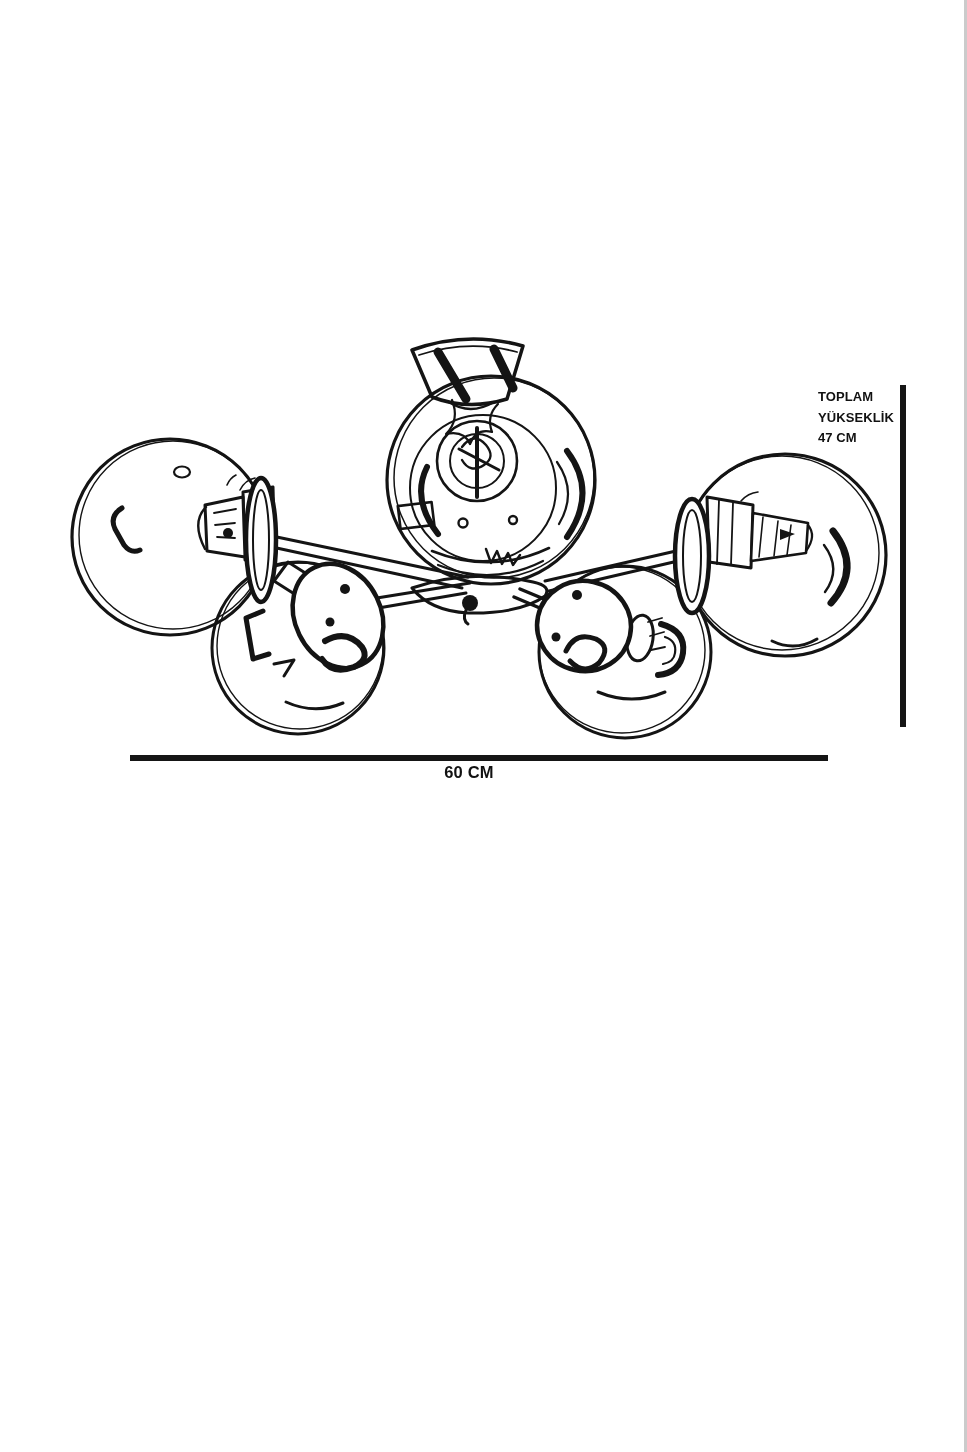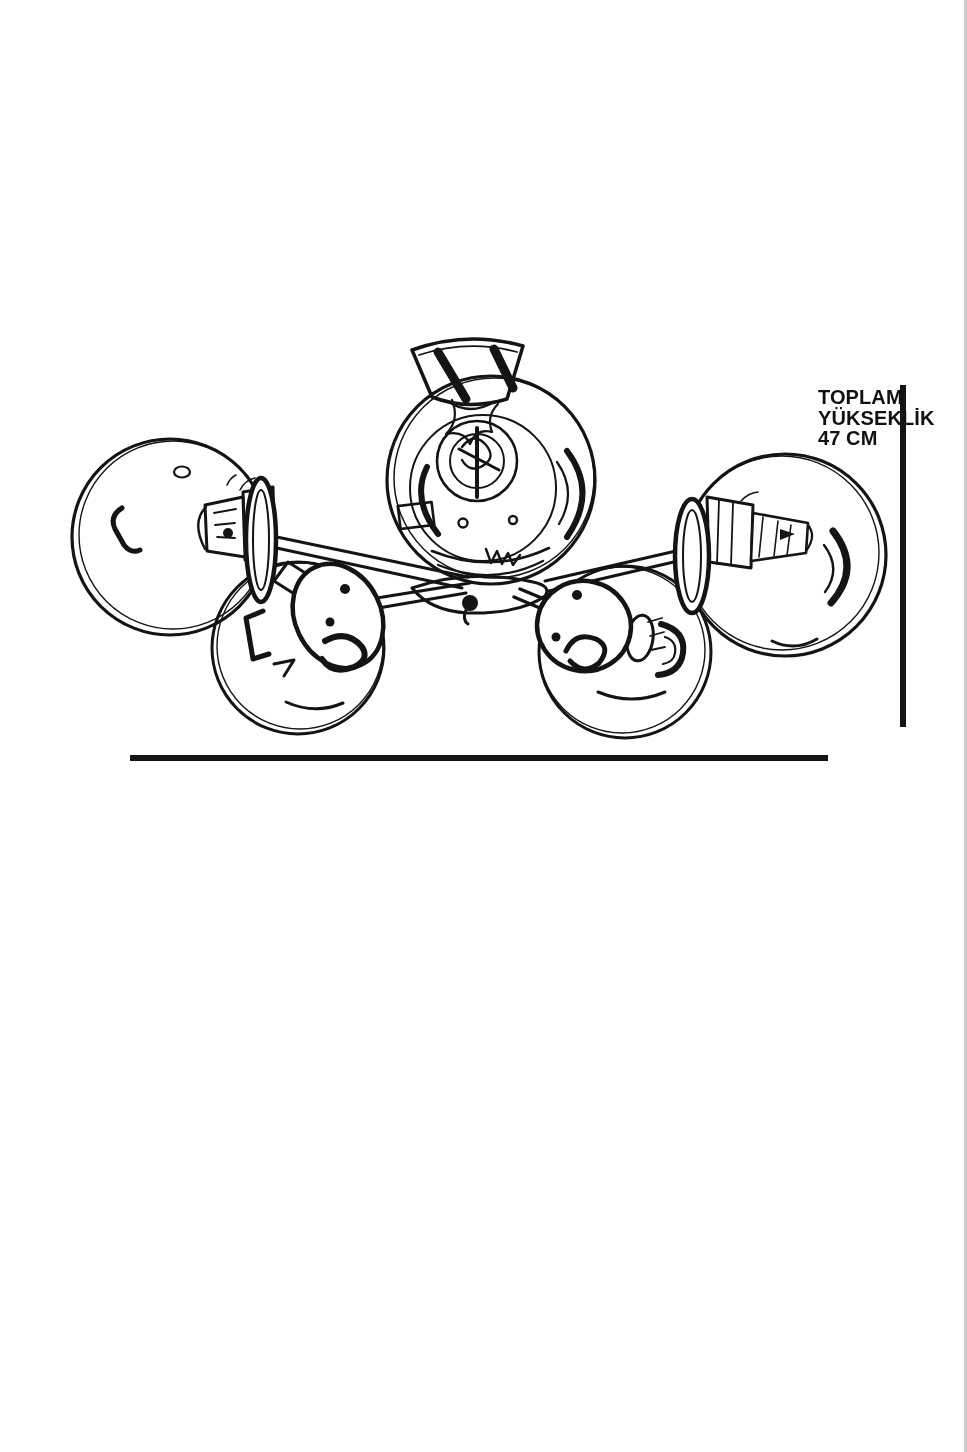--- a/index.html
+++ b/index.html
@@ -39,21 +39,21 @@
     width: 698px;
     height: 6px;
     background: #151515;
   }
   .height-label {
     position: absolute;
     left: 818px;
     top: 387px;
     width: 142px;
     color: #111111;
-    font-size: 20px;
+    font-size: 13px;
     line-height: 20.5px;
     font-weight: 700;
     letter-spacing: 0.1px;
   }
   .width-label {
     position: absolute;
     left: 130px;
     top: 763px;
     width: 698px;
     text-align: center;
@@ -194,14 +194,15 @@
 
   <div class="dim-line-vertical"></div>
   <div class="dim-line-horizontal"></div>
 
   <div class="height-label">
     <div>TOPLAM</div>
     <div>YÜKSEKLİK</div>
     <div>47 CM</div>
   </div>
 
+  <div class="width-label">60 CM</div>
 
 </div>
 
 </body></html>

